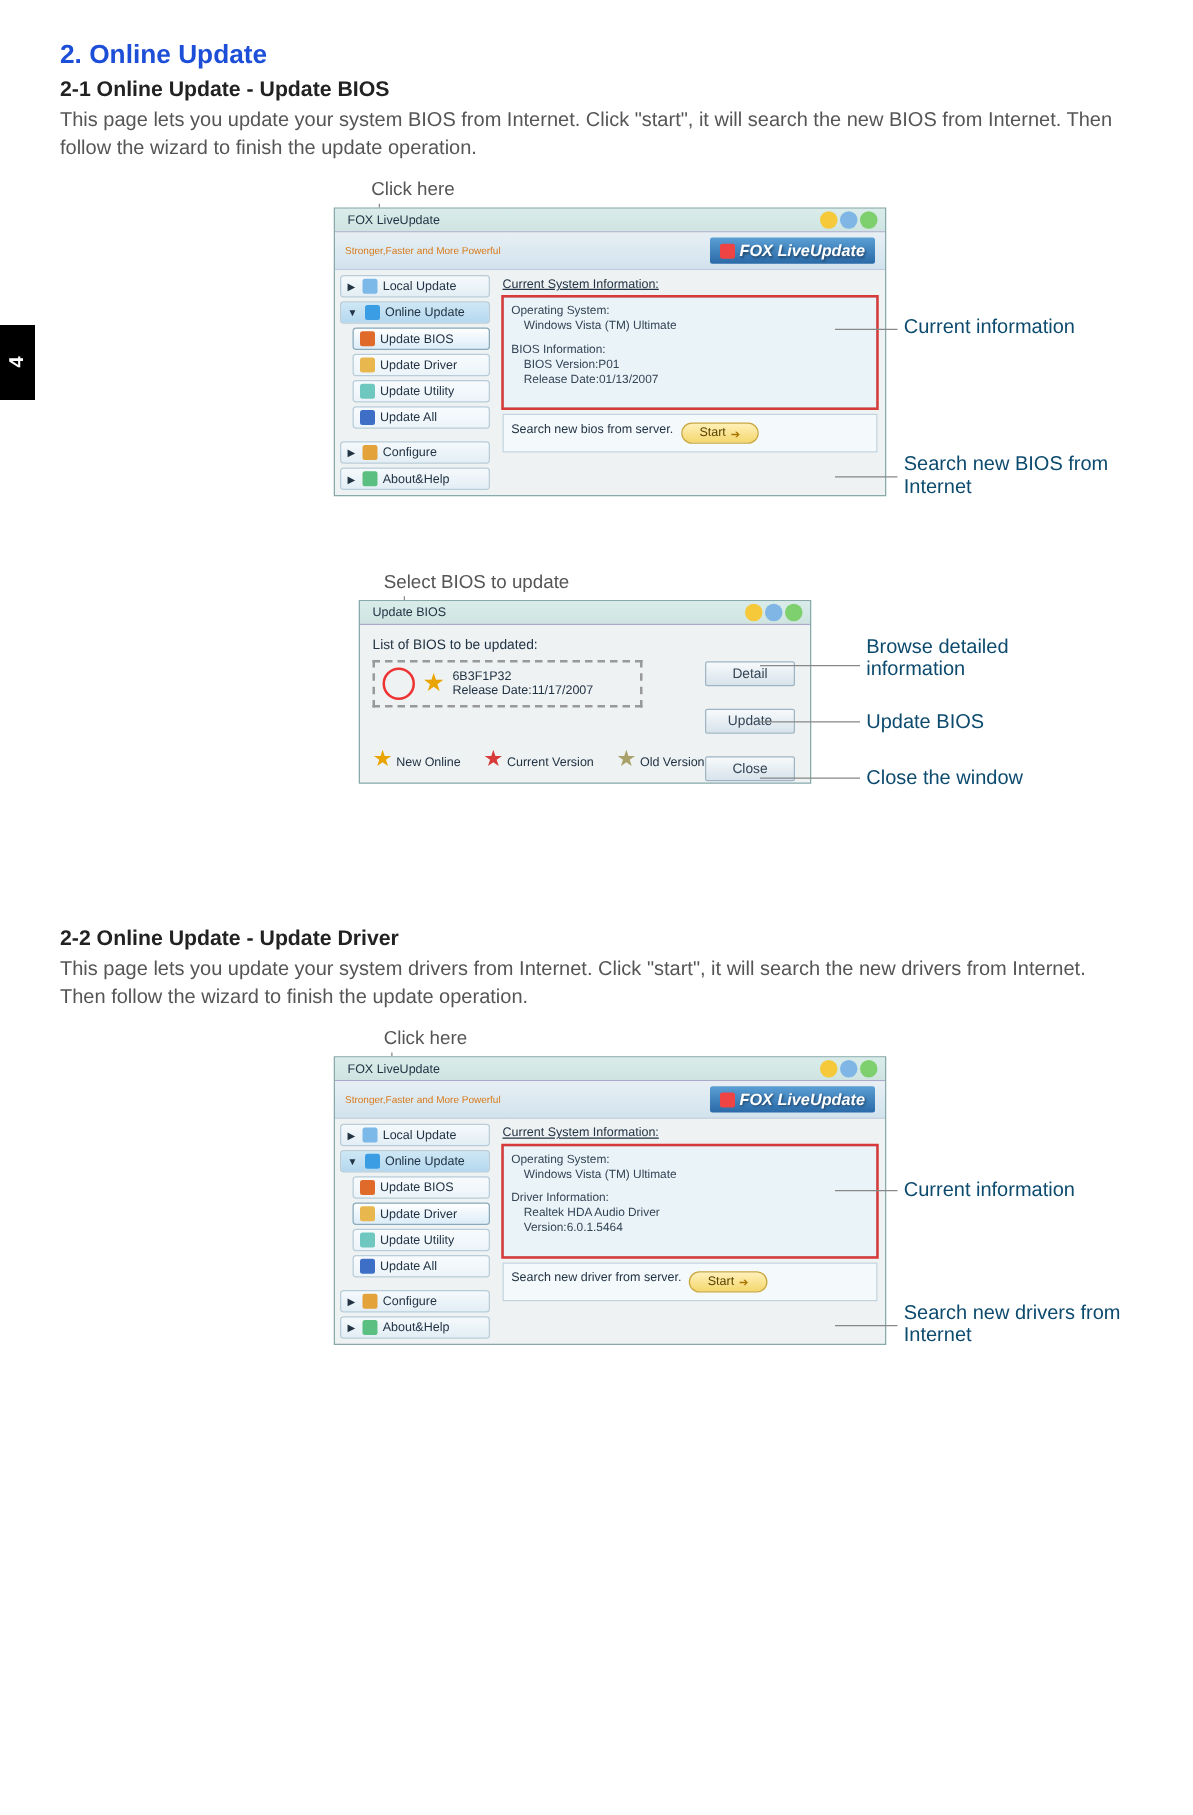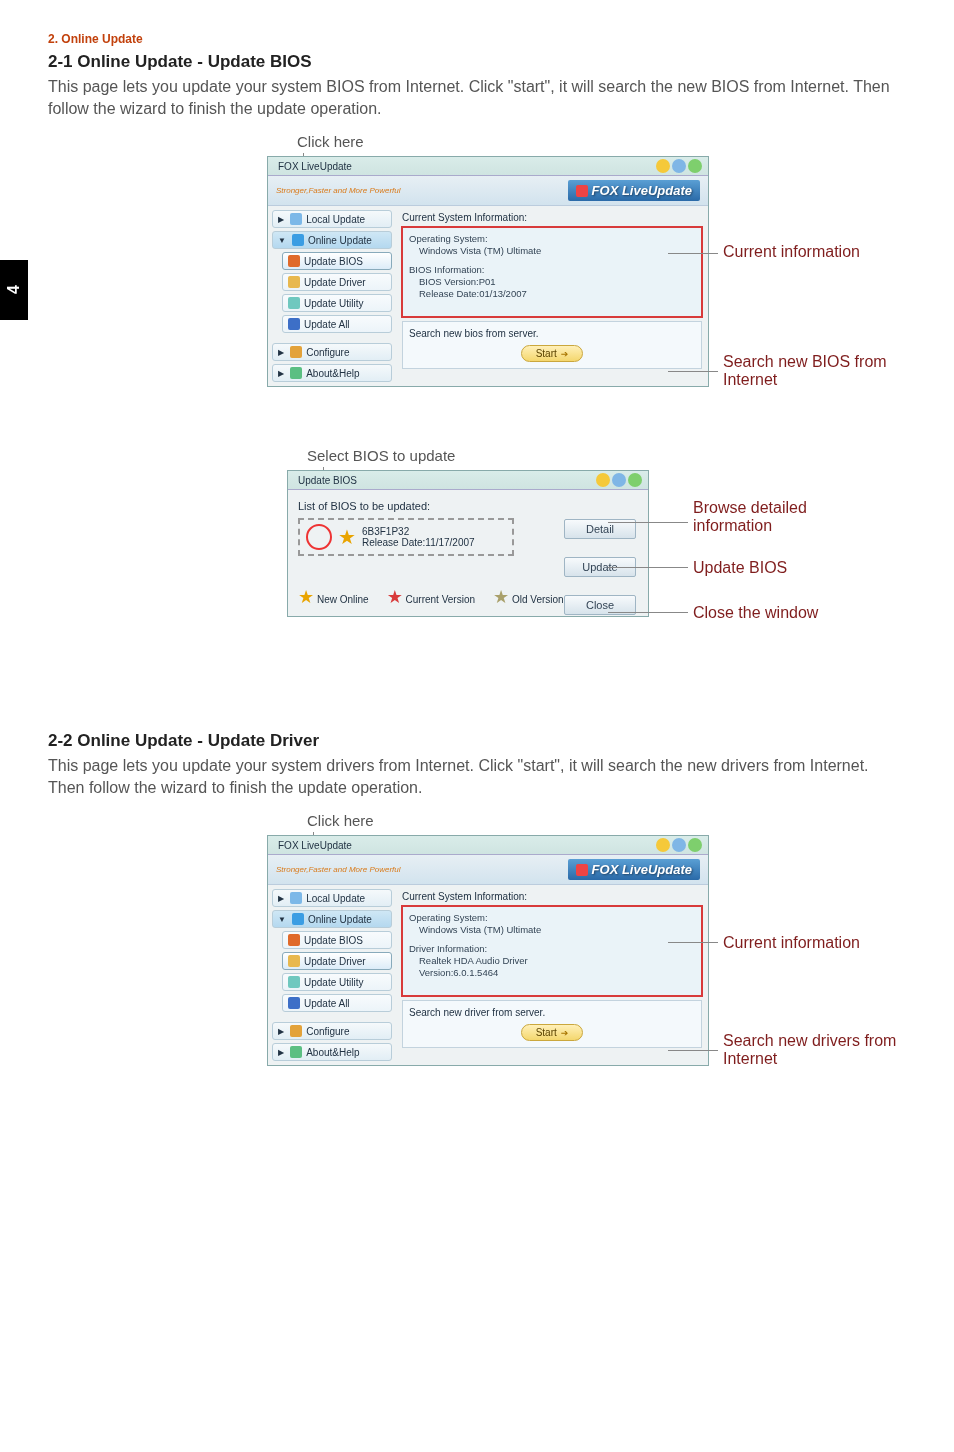--- a/index.html
+++ b/index.html
@@ -23,23 +23,23 @@
     background: #000;
     color: #fff;
     font-size: 16px;
     font-weight: bold;
     writing-mode: vertical-rl;
     text-align: center;
     line-height: 28px;
     transform: rotate(180deg);
   }
   h2.sec-title {
-    font-size: 12px;
+    font-size: 21px;
     font-weight: bold;
-    color: #c2410c;
+    color: #1d4ed8;
     margin: 0 0 4px 0;
   }
   h3.sub-title {
     font-size: 17px;
     font-weight: bold;
     color: #222;
     margin: 6px 0 4px 0;
   }
   p.body-text {
     font-size: 16px;
@@ -65,21 +65,21 @@
     left: 44px;
     top: 18px;
     width: 1px;
     height: 34px;
     background: #888;
     display: none;
   }
   .callout-right {
     position: absolute;
     font-size: 16px;
-    color: #7f1d1d;
+    color: #0c4a6e;
     white-space: nowrap;
   }
   .callout-line-h {
     position: absolute;
     height: 1px;
     background: #888;
   }
   .callout-line-v {
     position: absolute;
     width: 1px;
@@ -111,21 +111,21 @@
   .win-min{background:#f5c93a;}
   .win-max{background:#7fb6e6;}
   .win-close{background:#7ecf6d;}
   .banner {
     background: linear-gradient(#e7eff4,#d2e3ee);
     display:flex; justify-content:space-between; align-items:center;
     padding: 4px 8px;
     border-bottom:1px solid #bcd;
     position:relative;
   }
-  .banner .tagline { font-size:8px; color:#d97a1a; font-style:italic; }
+  .banner .tagline { font-size:8px; color:#d97a1a; }
   .banner .brand {
     display:flex; align-items:center; gap:4px;
     font-size:13px; font-weight:bold; font-style:italic;
     color:#fff; text-shadow:1px 1px 2px #246;
     background: linear-gradient(#5a9fd4,#2a6aa8);
     padding:3px 8px; border-radius:2px;
   }
   .brand .fox-icon{ width:12px;height:12px;background:#e44; border-radius:2px;}
   .app-body { display:flex; min-height:180px; }
   .sidebar {
@@ -160,38 +160,38 @@
   .ic-bios{background:#e06a2a;border-radius:50%;}
   .ic-driver{background:#e8b84e;border-radius:50%;}
   .ic-utility{background:#6fc8bf;border-radius:50%;}
   .ic-all{background:#3d6fc7;border-radius:50%;}
   .ic-config{background:#e3a23a;border-radius:50%;}
   .ic-help{background:#5bbf82;border-radius:50%;}
   .sidebar-spacer{flex:1;}
   .mainpane{
     flex:1; padding:6px; display:flex; flex-direction:column; gap:4px;
   }
-  .mp-title{ font-size:10px; color:#234; }
+  .mp-title{ font-size:10px; color:#234;text-decoration:underline; }
   .info-box{
     border:1px solid #9fb8c9;
     background:#eaf3f8;
     padding:4px 6px;
     font-size:9.5px;
     color:#345;
     height:80px;
     overflow:hidden;
   }
   .info-box.red-border{ outline:2px solid #d83a3a; outline-offset:-1px;}
   .info-line{ margin:1px 0; }
   .indent{ padding-left:10px;}
   .search-box{
     border:1px solid #c3d3de;
     background:#f4f9fc;
     padding:6px;
-    display:flex; flex-direction:column; gap:6px;
+    display:flex; flex-direction:row; gap:6px;
     font-size:10px; color:#234;
   }
   .start-btn{
     align-self:center;
     background: linear-gradient(#fff0b8,#f4d76e);
     border:1px solid #caa73d;
     border-radius:10px;
     padding:2px 14px;
     font-size:10px;
     color:#5a4300;

